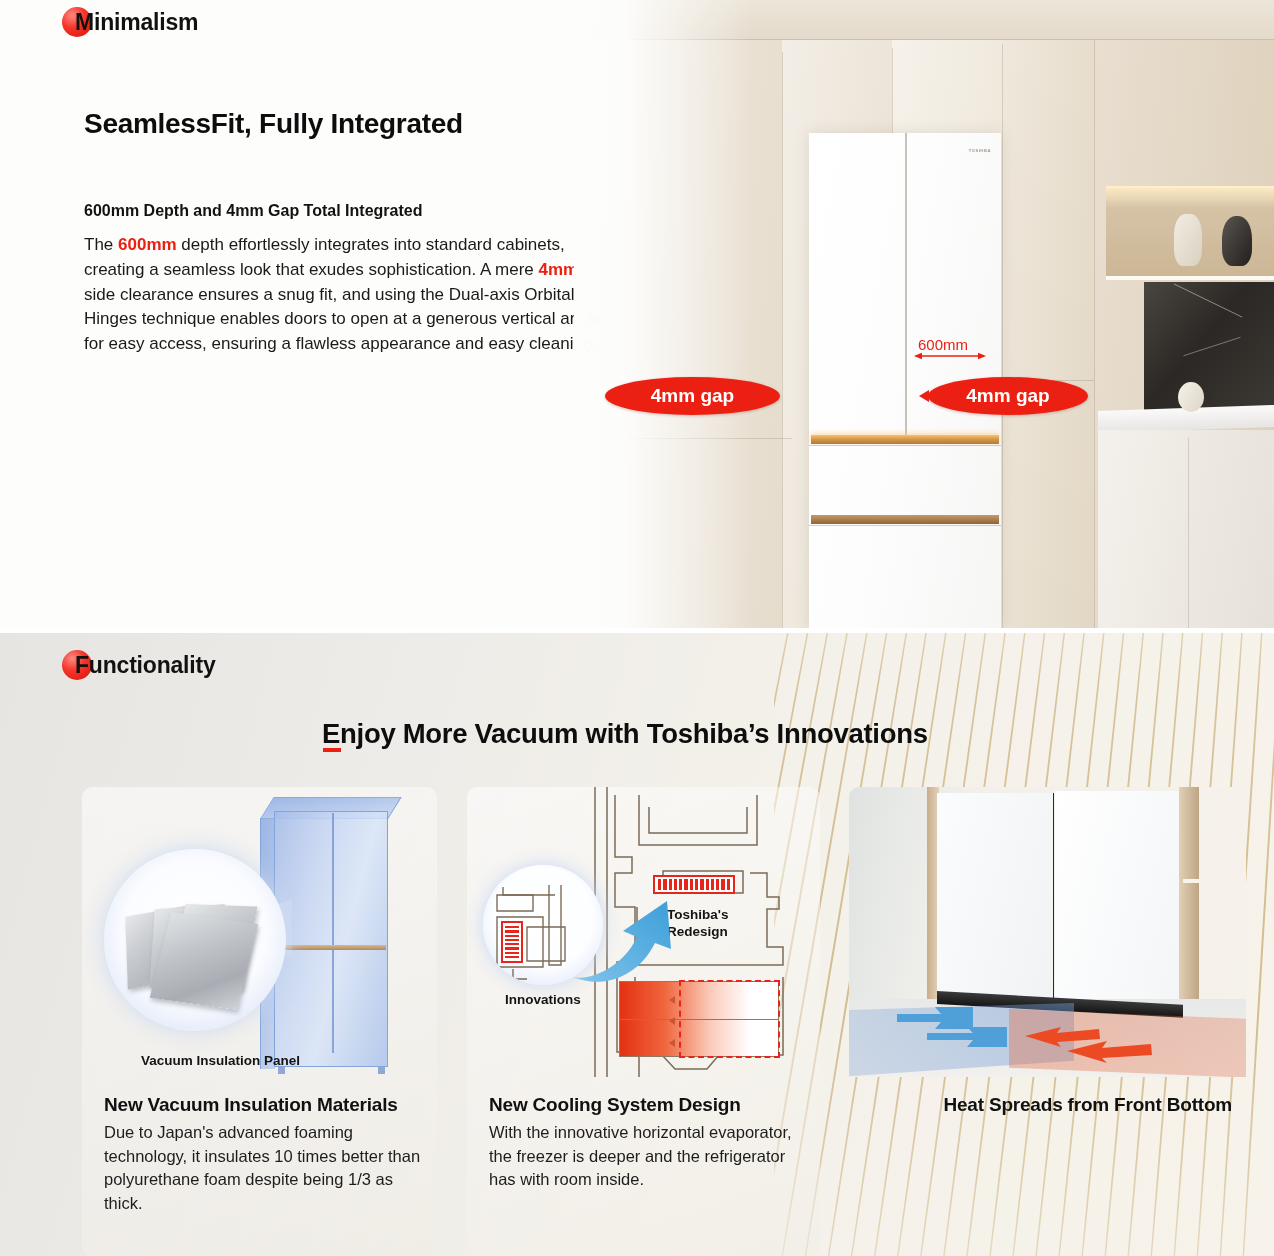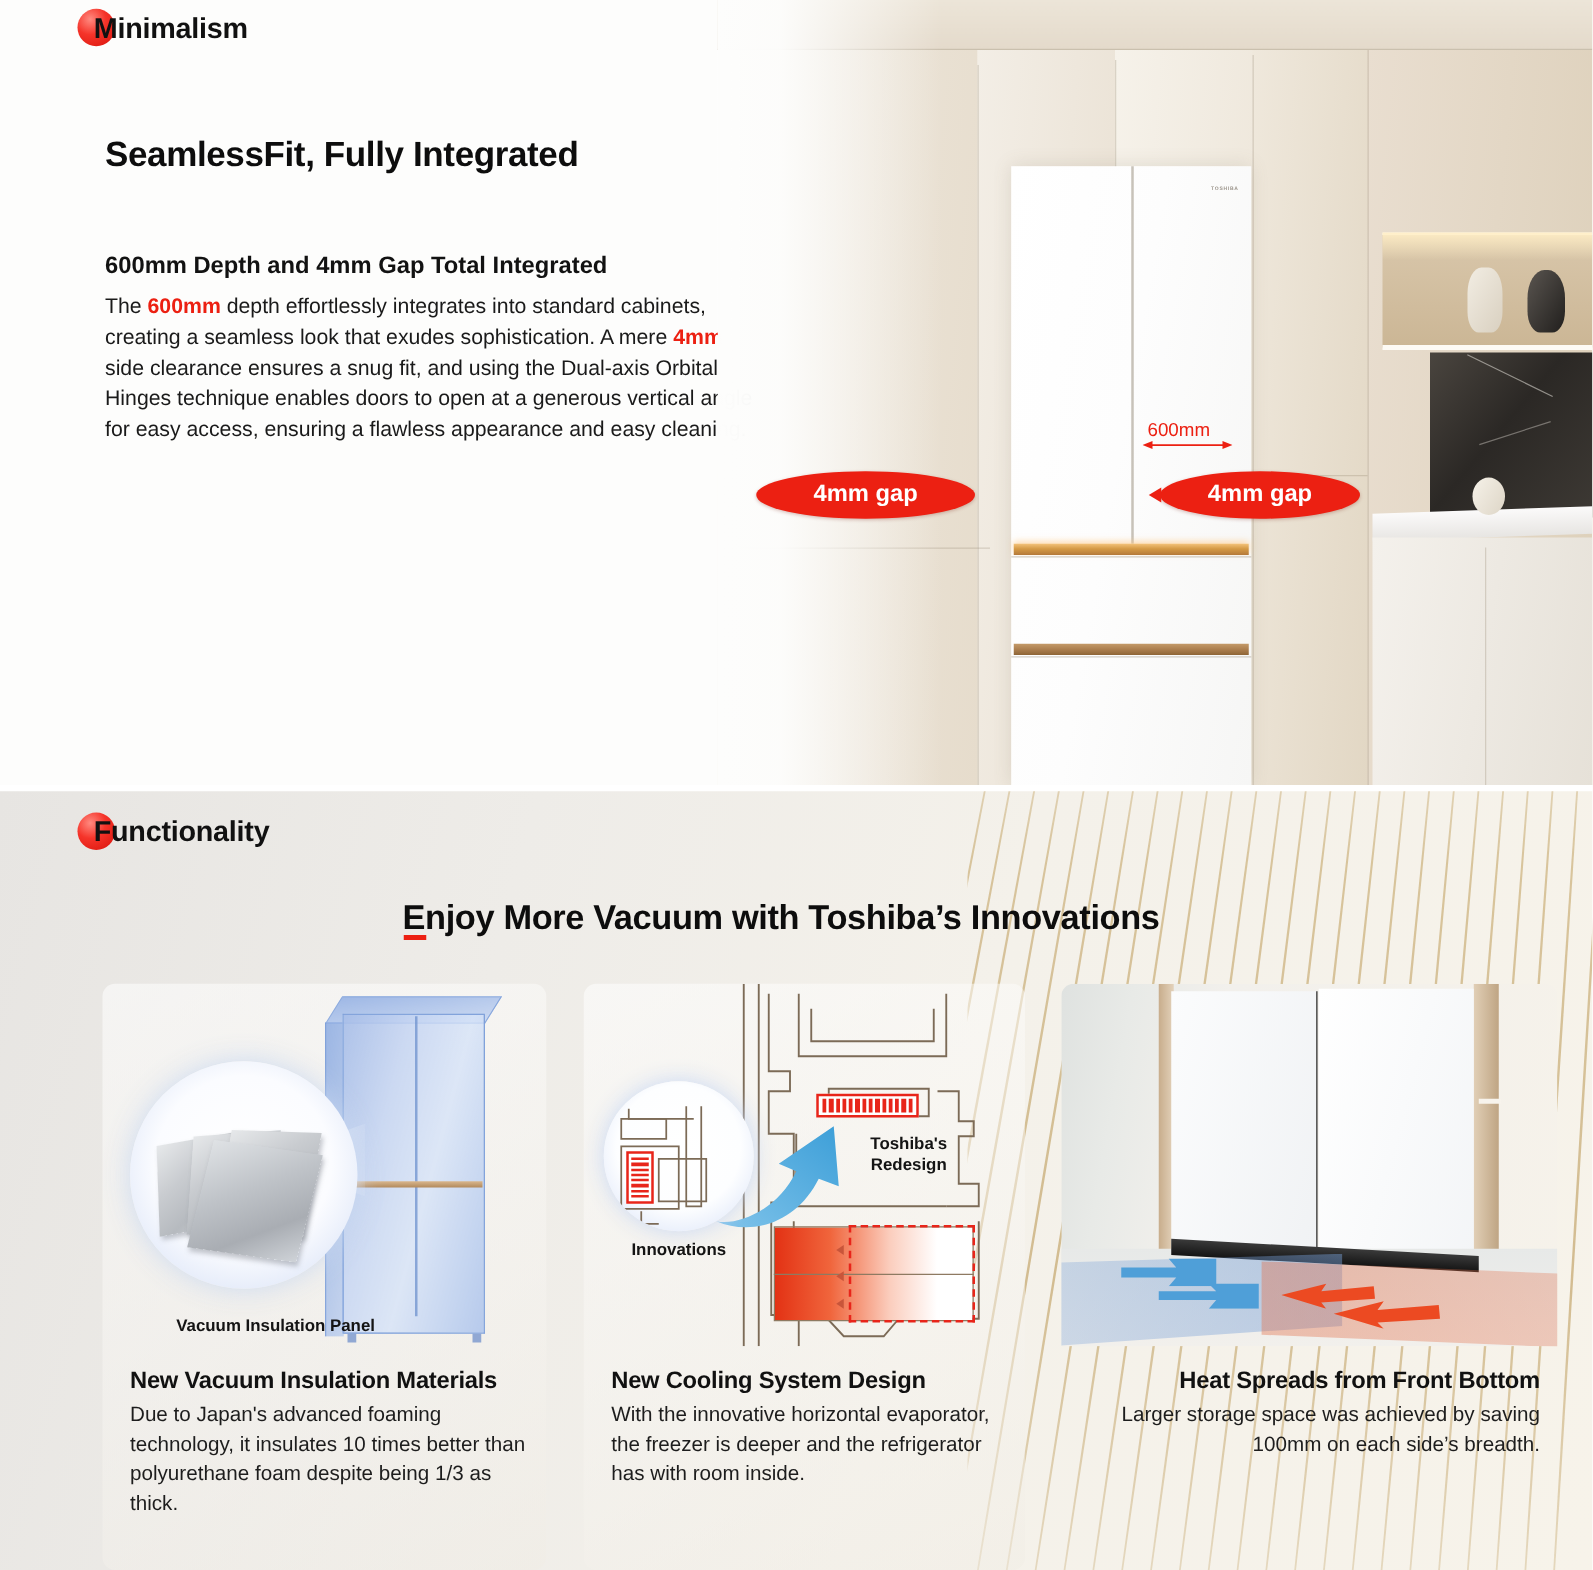--- a/index.html
+++ b/index.html
@@ -108,21 +108,21 @@
     margin-left:-17px; font-size:23px; font-weight:bold; color:#111; letter-spacing:-.2px;
   }
   #tag-minimalism{ left:62px; top:7px; }
 
   #headline-1{
     position:absolute; left:84px; top:108px;
     font-size:28px; font-weight:bold; color:#0d0d0d; letter-spacing:-.3px;
   }
   #subhead-1{
     position:absolute; left:84px; top:202px;
-    font-size:19px; font-weight:bold; color:#121212;
+    font-size:16px; font-weight:bold; color:#121212;
   }
   #body-1{
     position:absolute; left:84px; top:233px; width:520px;
     font-size:17px; line-height:1.46; color:#1a1a1a;
   }
   .hl{ color:#ec2012; font-weight:bold; }
 
   
   #section-functionality{
     position:absolute; left:0; top:633px; width:1274px; height:623px;
@@ -219,21 +219,21 @@
   
   .diag{ position:absolute; inset:0; }
   .coil-new{
     position:absolute; left:186px; top:88px; width:82px; height:19px;
     border:2px solid #e8251a; background:#fff;
     display:flex; gap:2px; padding:2px 3px; align-items:stretch; overflow:hidden;
   }
   .coil-new i{ flex:1 0 auto; width:2px; background:#e8251a; }
   .toshiba-redesign{
     position:absolute; left:200px; top:120px; width:120px;
-    font-size:13.5px; font-weight:bold; color:#141414; line-height:1.25; text-align:center;
+    font-size:13.5px; font-weight:bold; color:#141414; line-height:1.25; text-align:left;
   }
   .heatbox{
     position:absolute; left:152px; top:194px; width:160px; height:76px;
   }
   .heatbox .hb-fill{
     position:absolute; inset:0;
     background:linear-gradient(90deg,#e33214 0%,#f0653c 28%,#fbcdbd 58%,#ffffff 82%,#ffffff 100%);
     border:1px solid #8e7a62;
   }
   .hb-mid{ position:absolute; left:0; top:38px; width:100%; height:1px; background:#8e7a62; }
@@ -560,16 +560,15 @@
       </svg>
       <svg class="arr" style="left:176px;top:238px;width:76px;height:22px;" viewBox="0 0 76 22">
         <path d="M0 11 L36 2 L32 8 L74 4 L75 14 L32 17 L36 22 Z" fill="#ec4a22"></path>
       </svg>
       <svg class="arr" style="left:218px;top:252px;width:86px;height:24px;" viewBox="0 0 86 24">
         <path d="M0 12 L40 2 L35 9 L84 5 L85 16 L35 19 L40 24 Z" fill="#ec4a22"></path>
       </svg>
     </div>
     <div class="card-text">
       <div class="card-title">Heat Spreads from Front Bottom</div>
-      <div class="card-body">Larger storage space was achieved by saving 100mm on each side’s breadth.</div>
     </div>
   </div>
 </div>
 
 </body></html>

